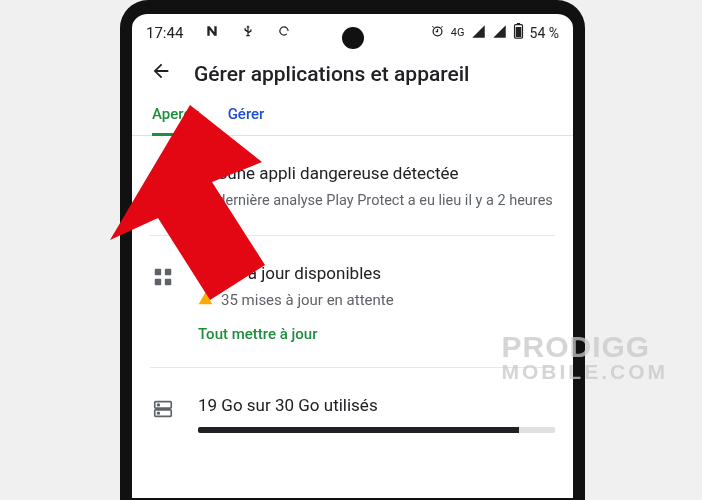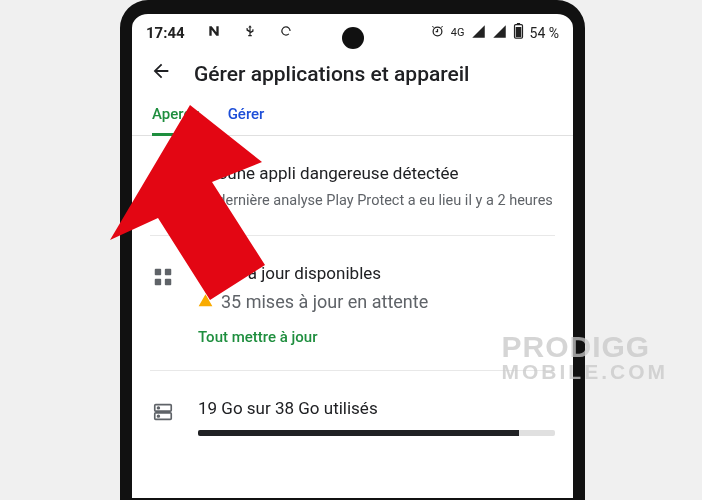--- a/index.html
+++ b/index.html
@@ -1,36 +1,36 @@
 <!DOCTYPE html>
 <html><head>
 <meta charset="utf-8">
 <style>
   * { margin: 0; padding: 0; box-sizing: border-box; font-family: -apple-system, Roboto, Arial, sans-serif; }
   body { background: #f0f0f0; width: 702px; height: 500px; position: relative; overflow: hidden; }
   .phone-frame { position: absolute; left: 120px; top: 0; width: 465px; height: 510px; background: #fff; border: 12px solid #111; border-top-width: 14px; border-radius: 28px 28px 0 0; overflow: hidden; }
   .camera-notch { position: absolute; top: 13px; left: 50%; transform: translateX(-50%); width: 22px; height: 22px; background: #111; border-radius: 50%; }
   .status-bar { display: flex; align-items: center; justify-content: space-between; padding: 9px 14px 4px; font-size: 15px; color: #222; }
-  .status-left { display: flex; align-items: center; gap: 22px; font-weight: 700; }
+  .status-left { display: flex; align-items: center; gap: 22px; font-weight: 400; }
   .status-right { display: flex; align-items: center; gap: 6px; font-size: 14px; }
   .status-icon { font-size: 13px; }
   .header { display: flex; align-items: center; gap: 22px; padding: 14px 18px 10px; text-align: center; }
   .back-arrow { font-size: 22px; font-weight: 500; }
   .header-title { font-size: 21px; font-weight: 500; color: #202124; }
   .tabs { display: flex; gap: 28px; padding: 8px 20px 0; border-bottom: 1px solid #e0e0e0; }
   .tab { font-size: 15px; font-weight: 500; padding-bottom: 10px; color: #1d4ed8; cursor: pointer; }
   .tab.active { color: #1e8e3e; border-bottom: 3px solid #1e8e3e; margin-bottom: -1px; }
   .content { padding: 0 18px; }
   .section { padding: 26px 0 24px; border-bottom: 1px solid #e8e8e8; display: flex; gap: 22px; align-items: flex-start; }
   .section:last-child { border-bottom: none; }
   .section-icon { width: 26px; height: 26px; flex-shrink: 0; display: flex; align-items: center; justify-content: center; margin-top: 2px; }
   .section-body { flex: 1; min-width: 0; }
   .section-title { font-size: 17px; color: #202124; font-weight: 400; line-height: 1.35; }
   .section-sub { font-size: 14.5px; color: #5f6368; margin-top: 6px; line-height: 1.4; }
-  .updates-line { display: flex; align-items: center; gap: 8px; margin-top: 6px; font-size: 18px; color: #5f6368; }
+  .updates-line { display: flex; align-items: center; gap: 8px; margin-top: 6px; font-size: 15px; color: #5f6368; }
   .warn-icon { color: #f9ab00; font-size: 14px; }
   .actions { display: flex; justify-content: space-between; margin-top: 16px; font-size: 15px; font-weight: 500; color: #1e8e3e; gap: 35px; }
   .storage-bar { height: 6px; background: #e0e0e0; border-radius: 2px; margin-top: 10px; overflow: hidden; width: 100%; }
   .storage-fill { height: 100%; background: #202124; }
   .red-arrow { position: absolute; left: 40px; top: 100px; pointer-events: none; z-index: 10; }
   .watermark { position: absolute; right: 34px; top: 330px; color: #c8c8c8; text-align: left; font-weight: 700; pointer-events: none; z-index: 5; opacity: .75; }
   .watermark .l1 { font-size: 30px; letter-spacing: 1px; font-family: Arial, sans-serif; }
   .watermark .l2 { font-size: 21px; letter-spacing: 3px; font-family: Arial, sans-serif; margin-top: -4px; }
 </style>
 </head>
@@ -143,21 +143,21 @@
     <div class="section" style="padding-bottom:8px">
       <div class="section-icon">
         <svg width="22" height="22" viewBox="0 0 24 24" fill="none" stroke="#5f6368" stroke-width="1.8">
             <rect x="3" y="4" width="18" height="7" rx="1"></rect>
             <rect x="3" y="13" width="18" height="7" rx="1"></rect>
             <circle cx="7" cy="7.5" r="1" fill="#5f6368"></circle>
             <circle cx="7" cy="16.5" r="1" fill="#5f6368"></circle>
           </svg>
       </div>
       <div class="section-body">
-        <div class="section-title">19 Go sur 38 Go utilisés</div>
+        <div class="section-title">19 Go sur 30 Go utilisés</div>
         <div class="storage-bar">
           <div class="storage-fill" style="width:90%"></div>
         </div>
       </div>
     </div>
 
   </div>
 </div>
 
 <svg class="red-arrow" width="230" height="200" viewBox="0 0 230 200">

